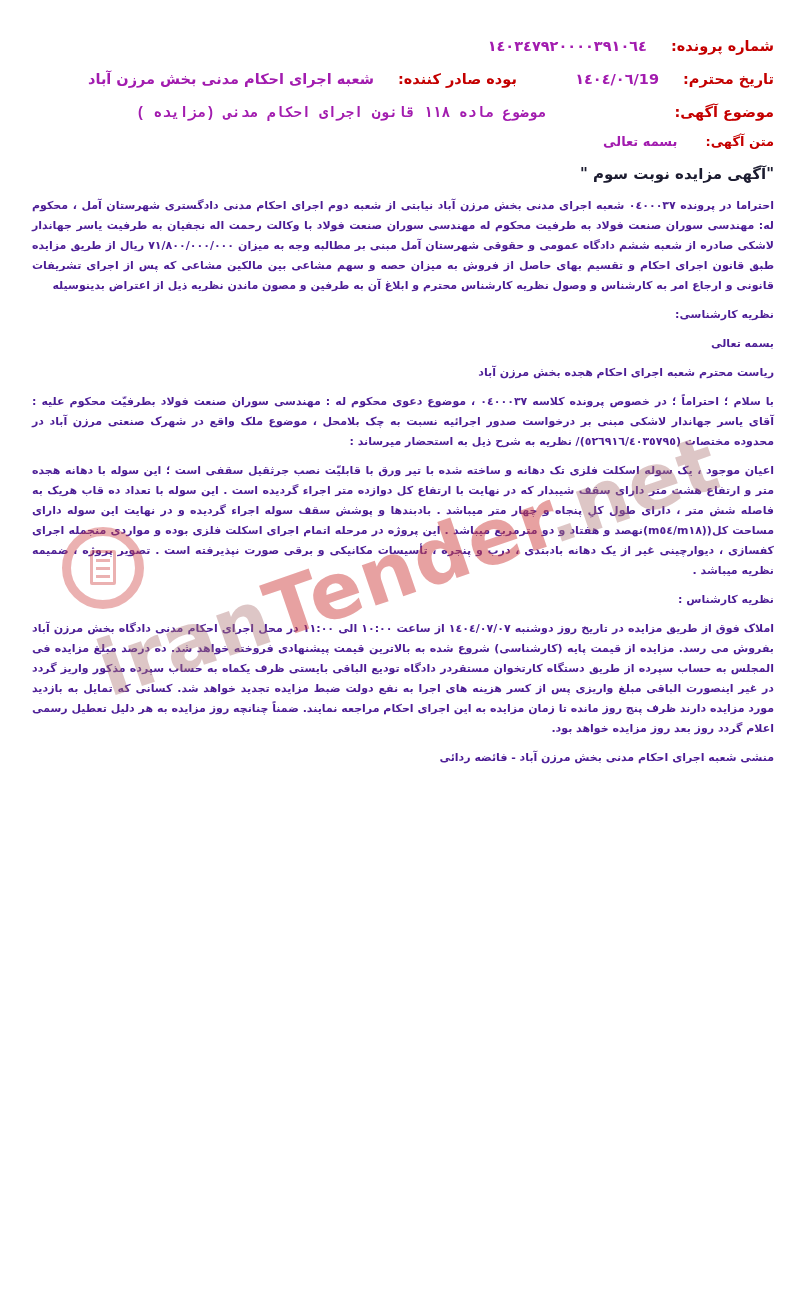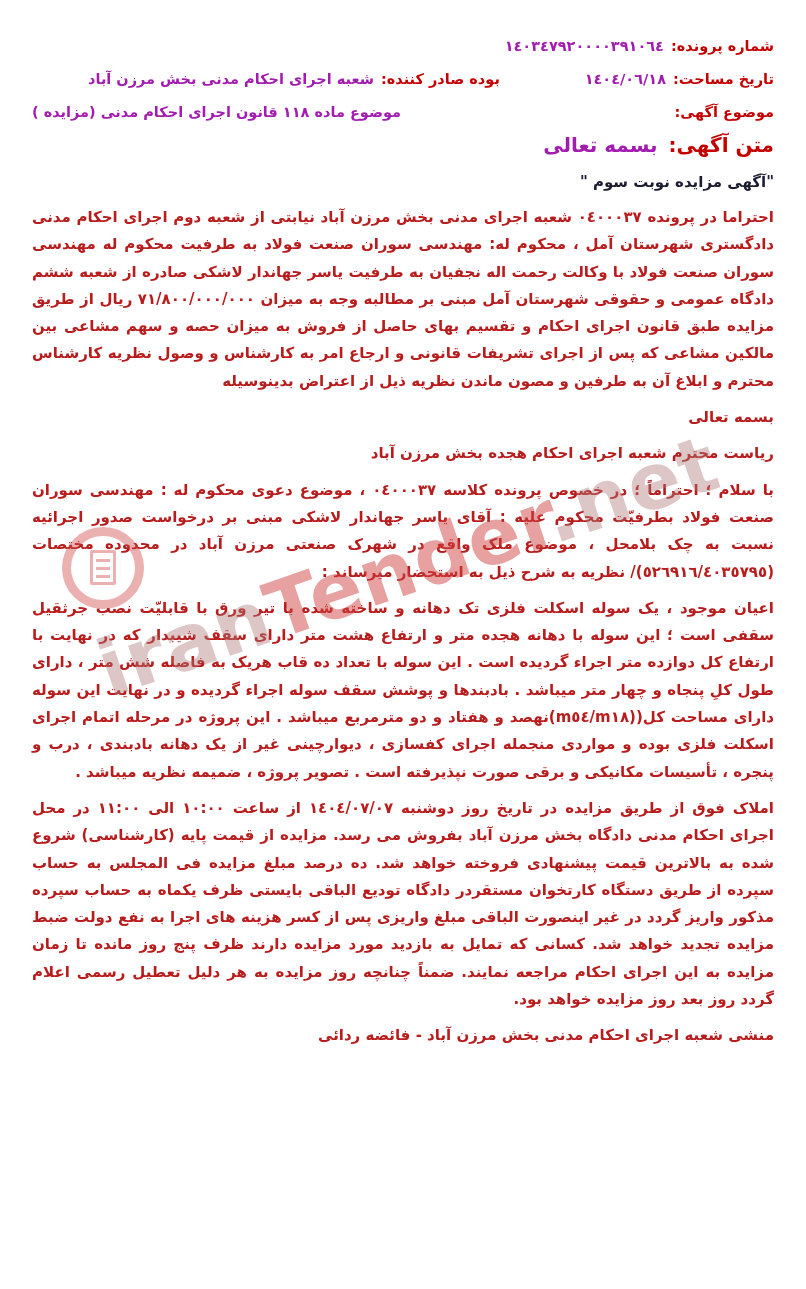--- a/index.html
+++ b/index.html
@@ -17,34 +17,34 @@
     font-weight:700;
     overflow:hidden;
   }
 
   
   .hdr-row {
     display:flex; justify-content:space-between; align-items:baseline;
     font-size:14.5px; margin-bottom:17px; padding-left:56px;
   }
   .hdr-cell { white-space:nowrap; }
-  .lbl { color:#c40000; margin-left:7px; }
+  .lbl { color:#c40000; margin-left:24px; }
   .val { color:#a21caf; }
 
   .subject-row { display:flex; align-items:baseline; font-size:14.5px; margin-bottom:13px; }
-  .subject-row .val { flex:1; text-align:left; }
+  .subject-row .val { flex:1; text-align:center;font-family:Liberation Mono, monospace; }
 
-  .body-label-row { font-size:20px; margin-bottom:16px; }
+  .body-label-row { font-size:13px; margin-bottom:16px; }
   .body-label-row .val { margin-right:4px; }
 
   
   .doc-title { font-size:15px; margin-bottom:13px; text-align:right; }
   .para {
-    font-size:15px; line-height:1.82; text-align:justify;
-    margin-bottom:9px; color:#b91c1c;
+    font-size:11px; line-height:1.82; text-align:justify;
+    margin-bottom:9px; color:#4c1d95;
   }
   .single { text-align:right; }
 
   
   .watermark {
     position:absolute; top:566px; left:408px;
     transform:translate(-50%,-50%) rotate(-19deg);
     direction:ltr; white-space:nowrap;
     font-size:78px; font-weight:700; letter-spacing:1px;
     pointer-events:none; z-index:9;
@@ -82,39 +82,41 @@
   </div>
 
   <div class="hdr-row">
     <div class="hdr-cell">
       <span class="lbl">شماره پرونده:</span><span class="val">١٤٠٣٤٧٩٢٠٠٠٠٣٩١٠٦٤</span>
     </div>
   </div>
 
   <div class="hdr-row">
     <div class="hdr-cell">
-      <span class="lbl">تاریخ مساحت:</span><span class="val">١٤٠٤/٠٦/١٨</span>
+      <span class="lbl">تاریخ محترم:</span><span class="val">١٤٠٤/٠٦/19</span>
     </div>
     <div class="hdr-cell">
       <span class="lbl">بوده صادر کننده:</span><span class="val">شعبه اجرای احکام مدنی بخش مرزن آباد</span>
     </div>
   </div>
 
   <div class="subject-row">
     <span class="lbl">موضوع آگهی:</span>
     <span class="val">موضوع ماده ١١٨ قانون اجرای احکام مدنی (مزایده )</span>
   </div>
 
   <div class="body-label-row">
     <span class="lbl">متن آگهی:</span><span class="val">بسمه تعالی</span>
   </div>
 
   <div class="doc-title">"آگهی مزایده نوبت سوم "</div>
 
   <div class="para">احتراما در پرونده ٠٤٠٠٠٣٧ شعبه اجرای مدنی بخش مرزن آباد نیابتی از شعبه دوم اجرای احکام مدنی دادگستری شهرستان آمل ، محکوم له: مهندسی سوران صنعت فولاد  به طرفیت محکوم له مهندسی سوران صنعت فولاد با وکالت رحمت اله نجفیان به طرفیت یاسر جهاندار لاشکی صادره از شعبه ششم دادگاه عمومی و حقوقی شهرستان آمل مبنی بر مطالبه وجه به میزان ٧١/٨٠٠/٠٠٠/٠٠٠ ریال از طریق مزایده طبق قانون اجرای احکام و تقسیم بهای حاصل از فروش به میزان حصه و سهم مشاعی بین مالکین مشاعی که پس از اجرای تشریفات قانونی و ارجاع  امر به کارشناس و وصول نظریه کارشناس محترم و ابلاغ آن به طرفین و مصون ماندن نظریه ذیل از اعتراض بدینوسیله</div>
+  <div class="para single">نظریه کارشناسی:</div>
   <div class="para single">بسمه تعالی</div>
   <div class="para single">ریاست محترم شعبه اجرای احکام هجده بخش مرزن آباد</div>
   <div class="para">با سلام ؛ احتراماً ؛ در خصوص پرونده کلاسه ٠٤٠٠٠٣٧ ، موضوع دعوی محکوم له : مهندسی سوران صنعت فولاد بطرفیّت محکوم علیه : آقای یاسر جهاندار لاشکی مبنی بر درخواست صدور اجرائیه نسبت به چک بلامحل ، موضوع ملک واقع در شهرک صنعتی مرزن آباد در محدوده مختصات (٥٢٦٩١٦/٤٠٣٥٧٩٥)/ نظریه به شرح ذیل به استحضار میرساند :</div>
   <div class="para">اعیان موجود ، یک سوله اسکلت فلزی تک دهانه و ساخته شده با تیر ورق با قابلیّت نصب جرثقیل سقفی است ؛ این سوله با دهانه هجده متر و ارتفاع هشت متر دارای سقف شیبدار که در نهایت با ارتفاع کل دوازده متر اجراء گردیده است . این سوله با تعداد ده قاب هریک به فاصله شش متر ، دارای طول کلِ پنجاه و چهار متر میباشد . بادبندها و پوشش سقف سوله اجراء گردیده و در نهایت این سوله دارای مساحت کل((m١٨/m٥٤)نهصد و هفتاد و دو مترمربع میباشد . این پروژه در مرحله اتمام اجرای اسکلت فلزی بوده و مواردی منجمله اجرای کفسازی ، دیوارچینی غیر از یک دهانه بادبندی ، درب و پنجره ، تأسیسات مکانیکی و برقی صورت نپذیرفته است . تصویر پروژه ، ضمیمه نظریه میباشد .</div>
+  <div class="para single">نظریه کارشناس :</div>
   <div class="para">املاک فوق از طریق مزایده در تاریخ روز  دوشنبه  ١٤٠٤/٠٧/٠٧ از ساعت ١٠:٠٠ الی ١١:٠٠ در محل اجرای احکام مدنی دادگاه بخش مرزن آباد  بفروش می رسد. مزایده از قیمت پایه (کارشناسی) شروع شده به بالاترین قیمت پیشنهادی فروخته خواهد شد. ده درصد مبلغ مزایده فی المجلس به حساب سپرده از طریق دستگاه کارتخوان مستقردر دادگاه  تودیع الباقی بایستی ظرف یکماه به حساب سپرده مذکور واریز گردد در غیر اینصورت الباقی مبلغ واریزی پس از کسر هزینه های اجرا به نفع دولت ضبط مزایده تجدید خواهد شد. کسانی که تمایل به بازدید مورد مزایده دارند ظرف پنج روز مانده تا زمان مزایده به این اجرای احکام مراجعه نمایند. ضمناً چنانچه روز مزایده به هر دلیل تعطیل رسمی اعلام گردد روز بعد روز مزایده خواهد بود.</div>
   <div class="para single">منشی شعبه اجرای احکام مدنی بخش مرزن آباد - فائضه ردائی</div>
 
 </div>
 
 </body></html>

